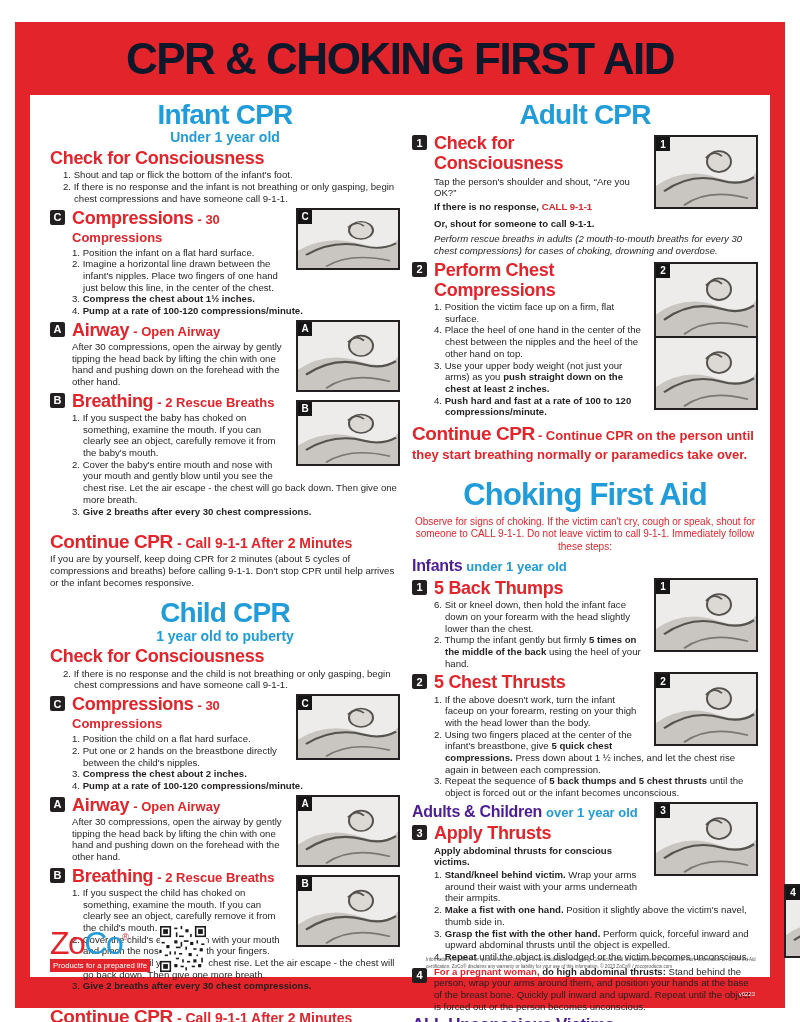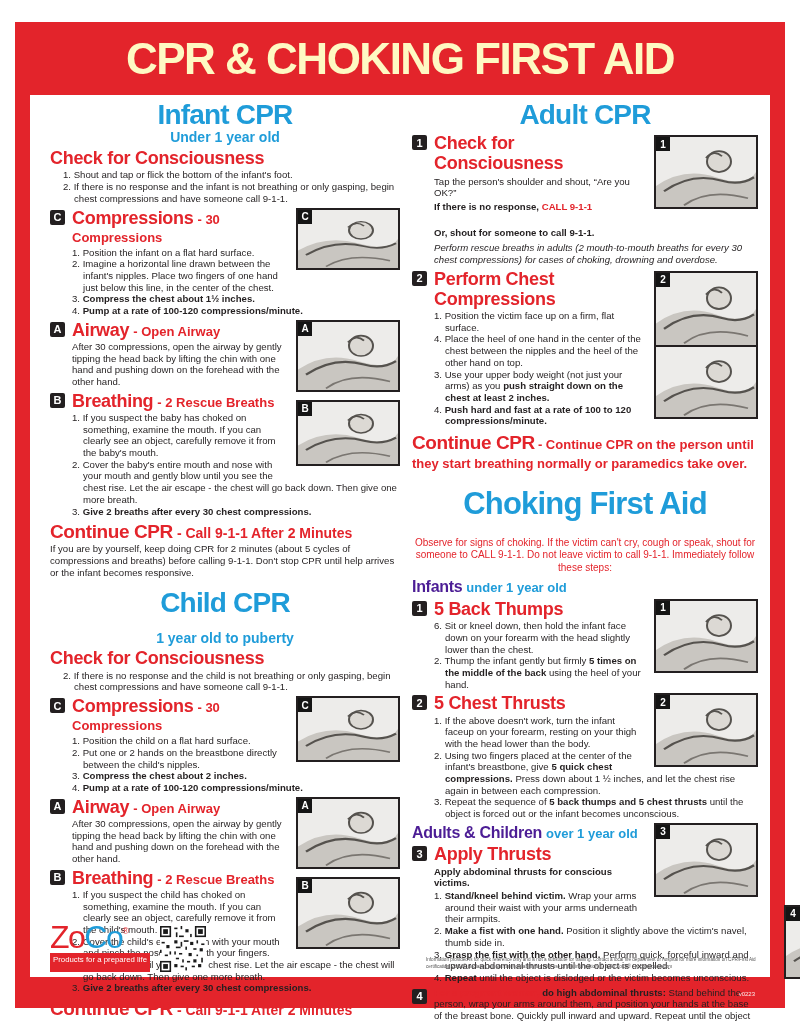--- a/index.html
+++ b/index.html
@@ -5,21 +5,21 @@
   * { box-sizing: border-box; }
   html,body { margin:0; padding:0; }
   body {
     width:800px; height:1022px; background:#ffffff;
     font-family:"Liberation Sans","DejaVu Sans",sans-serif;
     color:#231F20; -webkit-font-smoothing:antialiased;
   }
   .poster { position:relative; width:800px; height:1022px; background:#fff; overflow:hidden; }
   .frame { position:absolute; left:15px; top:22px; width:770px; height:986px; background:#E3242B; }
   .title-band { height:73px; display:flex; align-items:center; justify-content:center; }
-  .main-title { color:#fef9c3; font-size:44px; font-weight:700; letter-spacing:-1.5px; white-space:nowrap; }
+  .main-title { color:#0f172a; font-size:44px; font-weight:700; letter-spacing:-1.5px; white-space:nowrap; }
   .panel { position:absolute; left:15px; top:73px; width:740px; height:882px; background:#fff; }
   .version { position:absolute; right:30px; bottom:11px; color:#fff; font-size:6px; opacity:.9; }
 
   .cols { display:flex; padding:5px 12px 0 20px; gap:12px; }
   .colL { width:350px; flex:none; }
   .colR { flex:1; min-width:0; }
 
   .sec-title { color:#1F9CD9; font-size:28px; font-weight:700; text-align:center; letter-spacing:-0.8px; line-height:1.08; }
   .mt10 { margin-top:10px; }
   .sec-sub { color:#1F9CD9; font-size:14px; font-weight:700; text-align:center; margin-bottom:3px; line-height:1.1; }
@@ -35,21 +35,21 @@
   .red { color:#E3242B; }
   .l1 { margin-left:13px; }
 
   .step { position:relative; margin-left:22px; margin-top:3px; }
   .badge {
     width:15px; height:15px; background:#231F20; color:#fff; font-weight:700; font-size:11px;
     display:inline-flex; align-items:center; justify-content:center; border-radius:2px;
   }
   .step > .badge { position:absolute; left:-22px; top:2px; }
 
-  .cont { margin-top:5px; line-height:1.05; }
+  .cont { margin-top:15px; line-height:1.05; }
   .cont-main { color:#E3242B; font-size:19px; font-weight:700; letter-spacing:-0.4px; }
   .cont-sub  { color:#E3242B; font-size:14px; font-weight:700; margin-left:4px; }
   .acont { color:#E3242B; font-weight:700; margin-top:5px; line-height:1.15; }
   .cont-sub2 { color:#E3242B; font-size:13px; font-weight:700; margin-left:3px; }
 
   .fig {
     float:right; clear:right; width:104px; border:2px solid #231F20;
     position:relative; margin:3px 0 5px 8px; background:#edecea; overflow:hidden;
   }
   .h60{height:62px;} .h70{height:72px;} .h66{height:66px;} .h148{height:148px;} .h72{height:74px;}
@@ -70,21 +70,21 @@
   .grp-main { color:#4c1d95; font-size:16px; font-weight:700; letter-spacing:-0.3px; }
   .grp-sub  { color:#1F9CD9; font-size:13px; font-weight:700; margin-left:4px; }
   .lead { font-weight:700; margin:0 0 1px !important; }
 
   .footer { position:absolute; left:20px; right:12px; bottom:5px; display:flex; align-items:flex-end; gap:10px; }
   .logo { flex:none; }
   .logo-word { font-size:32px; font-weight:400; letter-spacing:-1.5px; line-height:0.95; white-space:nowrap; }
   .logo-zo { color:#E3242B; }
   .logo-co { color:#1F9CD9; }
   .logo-reg { color:#E3242B; font-size:9px; vertical-align:14px; letter-spacing:0; }
-  .logo-bar { background:#E3242B; color:#fff; font-size:7.8px; text-align:center; padding:2px 3px 8px; margin-top:1px; white-space:nowrap; }
+  .logo-bar { background:#E3242B; color:#fff; font-size:7.8px; text-align:center; padding:2px 3px 2px; margin-top:1px; white-space:nowrap; }
   .qr { width:46px; height:46px; flex:none; }
   .disclaimer { font-size:4.6px; color:#555; line-height:1.4; margin-left:auto; width:332px; padding-bottom:2px; }
 </style>
 </head>
 <body>
 
 <div class="poster">
   <div class="frame">
     <div class="title-band">
       <div class="main-title">CPR &amp; CHOKING FIRST AID</div>
@@ -177,21 +177,21 @@
                 </div>
             </div>
 
             <div class="cont">
               <span class="cont-main">Continue CPR</span><span class="cont-sub">- Call 9-1-1 After 2 Minutes</span>
             </div>
             <p class="body" style="margin:1px 0 0;">If you are by yourself, keep doing CPR for 2 minutes (about 5 cycles of compressions and breaths) before calling 9-1-1. Don't stop CPR until help arrives or the infant becomes responsive.</p>
           </section>
 
           <section>
-            <h2 class="sec-title mt10" style="margin-bottom:12px;">Child CPR</h2>
+            <h2 class="sec-title mt10" style="margin-bottom:0;">Child CPR</h2>
             <div class="sec-sub">1 year old to puberty</div>
 
             <h3 class="rh">Check for Consciousness</h3>
             <div class="list l1">
                 <div class="li"><span>2. If there is no response and the child is not breathing or only gasping, begin chest compressions and have someone call 9-1-1.</span></div>
               </div>
 
             <div class="fig h66">
               <div class="fig-art">
                   <svg viewBox="0 0 100 80" preserveAspectRatio="none" xmlns="http://www.w3.org/2000/svg">
@@ -289,21 +289,21 @@
                 </div>
               <span class="fbadge">1</span>
             </div>
             <div class="step">
               <span class="badge">1</span>
               <div class="hd-line">
                 <span class="h-main">Check for Consciousness</span>
               </div>
               <p class="body">Tap the person's shoulder and shout, “Are you OK?”</p>
               <p class="body"><span class="b">If there is no response, </span><span class="b red">CALL 9-1-1</span></p>
-              <p class="body b" style="margin-top:14px;">Or, shout for someone to call 9-1-1.</p>
+              <p class="body b" style="margin-top:5px;">Or, shout for someone to call 9-1-1.</p>
               <p class="body note">Perform rescue breaths in adults (2 mouth-to-mouth breaths for every 30 chest compressions) for cases of choking, drowning and overdose.</p>
             </div>
 
             <div class="fig h148">
               <div class="fig-art half">
                   <svg viewBox="0 0 100 80" preserveAspectRatio="none" xmlns="http://www.w3.org/2000/svg">
                     <rect width="100" height="80" fill="#edecea"></rect>
                     <path d="M0 56 Q28 34 60 46 T100 40 L100 80 L0 80 Z" fill="#c9c6c1"></path>
                     <circle cx="63" cy="28" r="12" fill="#dcd9d4" stroke="#55524e" stroke-width="2"></circle>
                     <path d="M8 62 Q36 40 66 50 Q84 56 98 46" fill="none" stroke="#55524e" stroke-width="2.5"></path>
@@ -333,21 +333,21 @@
                   <div class="li"><span>4. Place the heel of one hand in the center of the chest between the nipples and the heel of the other hand on top.</span></div>
                   <div class="li"><span>3. Use your upper body weight (not just your arms) as you </span><span class="b ">push straight down on the chest at least 2 inches.</span></div>
                   <div class="li"><span>4. </span><span class="b ">Push hard and fast at a rate of 100 to 120 compressions/minute.</span></div>
                 </div>
             </div>
 
             <p class="acont"><span class="cont-main">Continue CPR</span><span class="cont-sub2">- Continue CPR on the person until they start breathing normally or paramedics take over.</span></p>
           </section>
 
           <section>
-            <h2 class="choke-title" style="margin-bottom:16px;">Choking First Aid</h2>
+            <h2 class="choke-title" style="margin-bottom:4px;">Choking First Aid</h2>
             <p class="warn">Observe for signs of choking. If the victim can't cry, cough or speak, shout for someone to CALL 9-1-1. Do not leave victim to call 9-1-1. Immediately follow these steps:</p>
 
             <div class="grp">
               <span class="grp-main">Infants</span><span class="grp-sub">under 1 year old</span>
             </div>
 
             <div class="fig h72">
               <div class="fig-art">
                   <svg viewBox="0 0 100 80" preserveAspectRatio="none" xmlns="http://www.w3.org/2000/svg">
                     <rect width="100" height="80" fill="#edecea"></rect>

